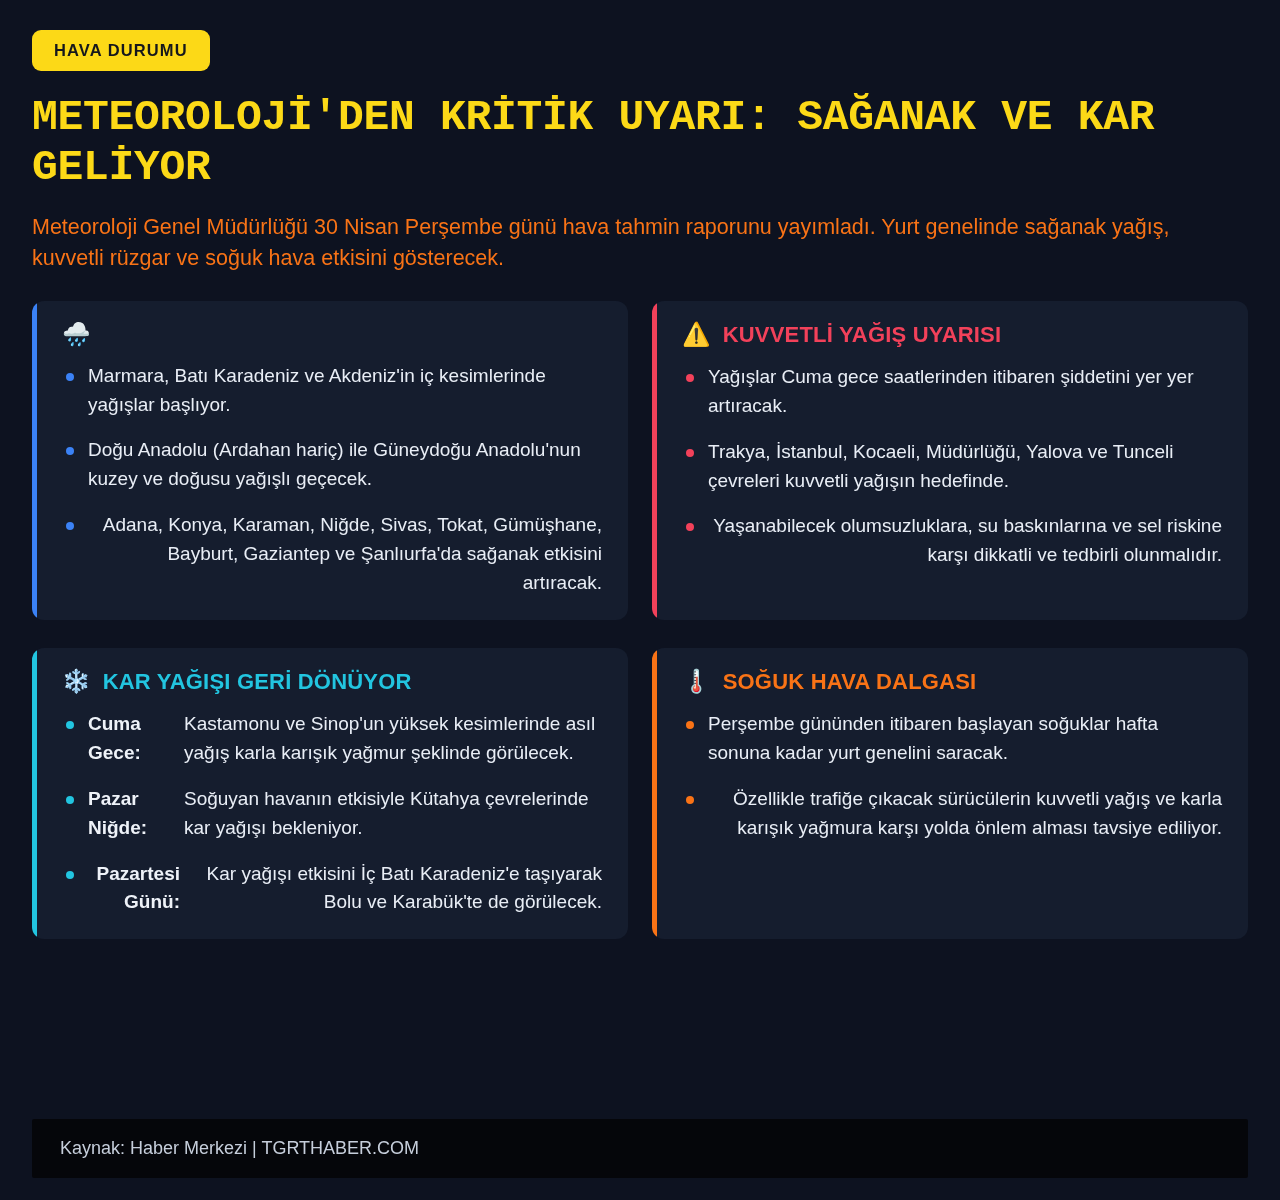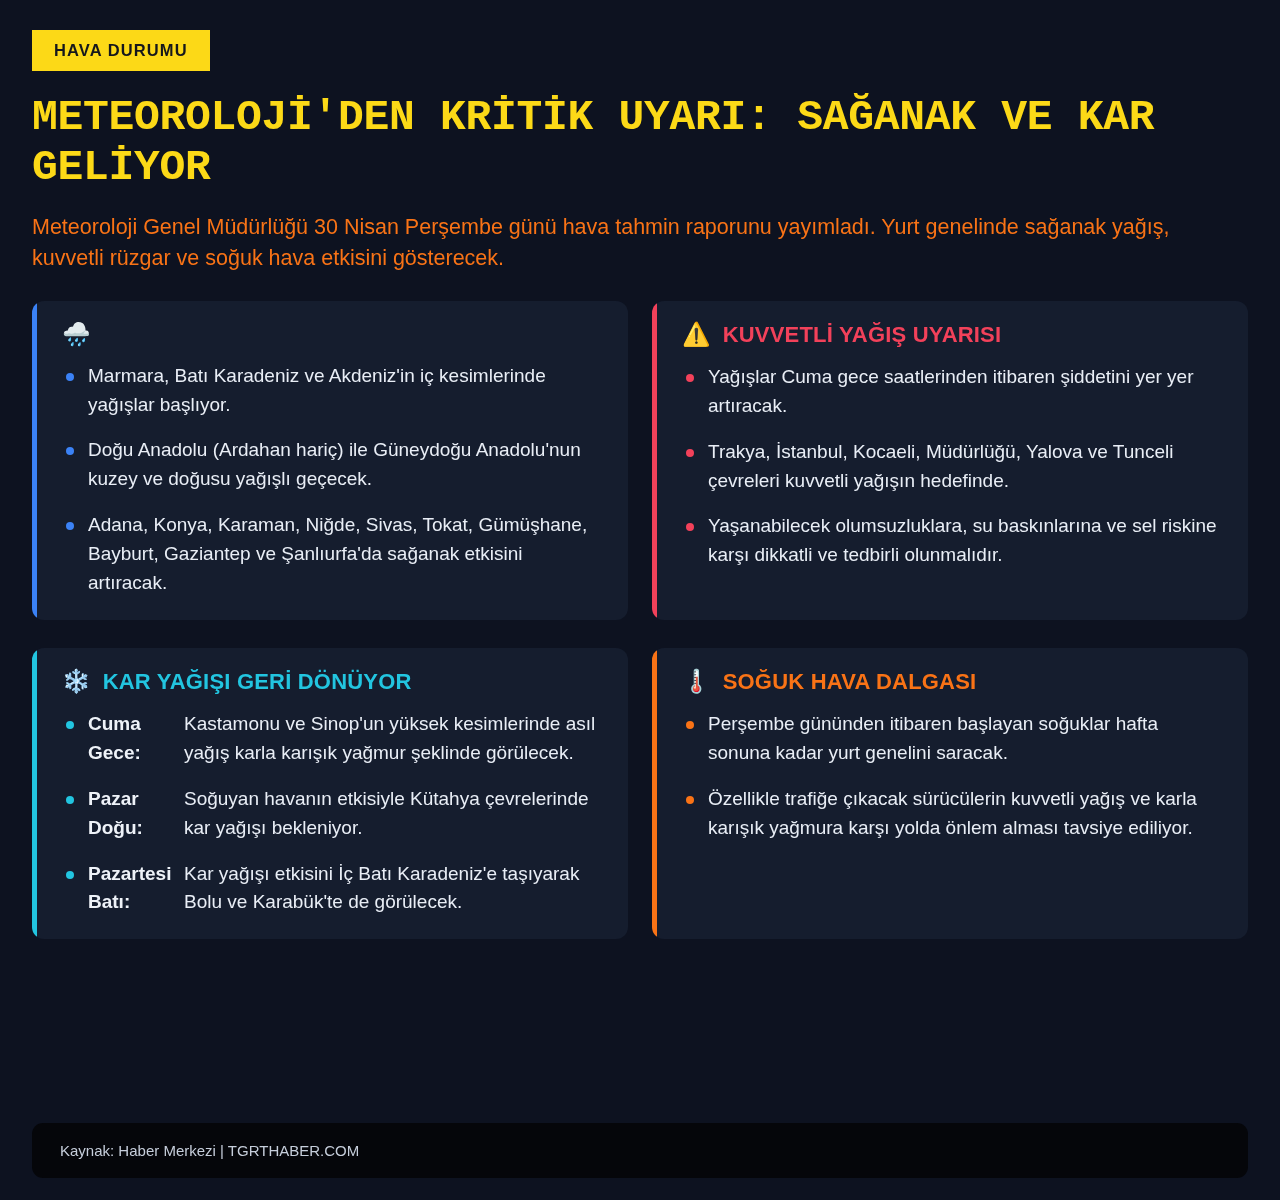--- a/index.html
+++ b/index.html
@@ -29,21 +29,21 @@
   
   .badge {
     display: inline-block;
     align-self: flex-start;
     background: #fcd917;
     color: #15171c;
     font-size: 16.5px;
     font-weight: bold;
     letter-spacing: 1.1px;
     padding: 12px 22px;
-    border-radius: 0;
+    border-radius: 9px;
     line-height: 1;
   }
 
   .headline {
     margin: 22px 0 0 0;
     font-size: 43px;
     line-height: 1.18;
     font-weight: bold;
     letter-spacing: -0.3px;
     color: #fcd917;
@@ -115,21 +115,21 @@
     padding: 0;
   }
   .bullets li {
     position: relative;
     padding-left: 26px;
     margin-bottom: 17px;
     font-size: 19px;
     line-height: 1.52;
     color: #e9eef6;
   }
-  .bullets li:last-child { margin-bottom: 0; }
+  .bullets li:last-child { margin-bottom: 0; text-align: right; }
   .bullets li .dot {
     position: absolute;
     left: 4px;
     top: 11px;
     width: 8px;
     height: 8px;
     border-radius: 50%;
     background: var(--accent);
   }
 
@@ -146,23 +146,23 @@
   }
   .row-text {
     flex: 1 1 auto;
   }
 
   
   .footer {
     margin-top: auto;
     margin-bottom: 22px;
     background: #05060a;
-    border-radius: 11px;
+    border-radius: 2px;
     padding: 19px 28px;
-    font-size: 15px;
+    font-size: 18px;
     color: #c6cedb;
   }
 </style>
 </head>
 <body>
 
 <div class="page">
 
   <div class="badge">HAVA DURUMU</div>
 
@@ -201,26 +201,26 @@
         <span class="card-title">KAR YAĞIŞI GERİ DÖNÜYOR</span>
       </div>
       <ul class="bullets">
         <li class="labeled">
           <span class="dot"></span>
           <span class="row-label">Cuma Gece:</span>
           <span class="row-text">Kastamonu ve Sinop'un yüksek kesimlerinde asıl yağış karla karışık yağmur şeklinde görülecek.</span>
         </li>
         <li class="labeled">
           <span class="dot"></span>
-          <span class="row-label">Pazar Doğu:</span>
+          <span class="row-label">Pazar Niğde:</span>
           <span class="row-text">Soğuyan havanın etkisiyle Kütahya çevrelerinde kar yağışı bekleniyor.</span>
         </li>
         <li class="labeled">
           <span class="dot"></span>
-          <span class="row-label">Pazartesi Batı:</span>
+          <span class="row-label">Pazartesi Günü:</span>
           <span class="row-text">Kar yağışı etkisini İç Batı Karadeniz'e taşıyarak Bolu ve Karabük'te de görülecek.</span>
         </li>
       </ul>
     </div>
 
     <div class="card" style="--accent:#f97316">
       <div class="card-head">
         <span class="card-icon">🌡️</span>
         <span class="card-title">SOĞUK HAVA DALGASI</span>
       </div>

